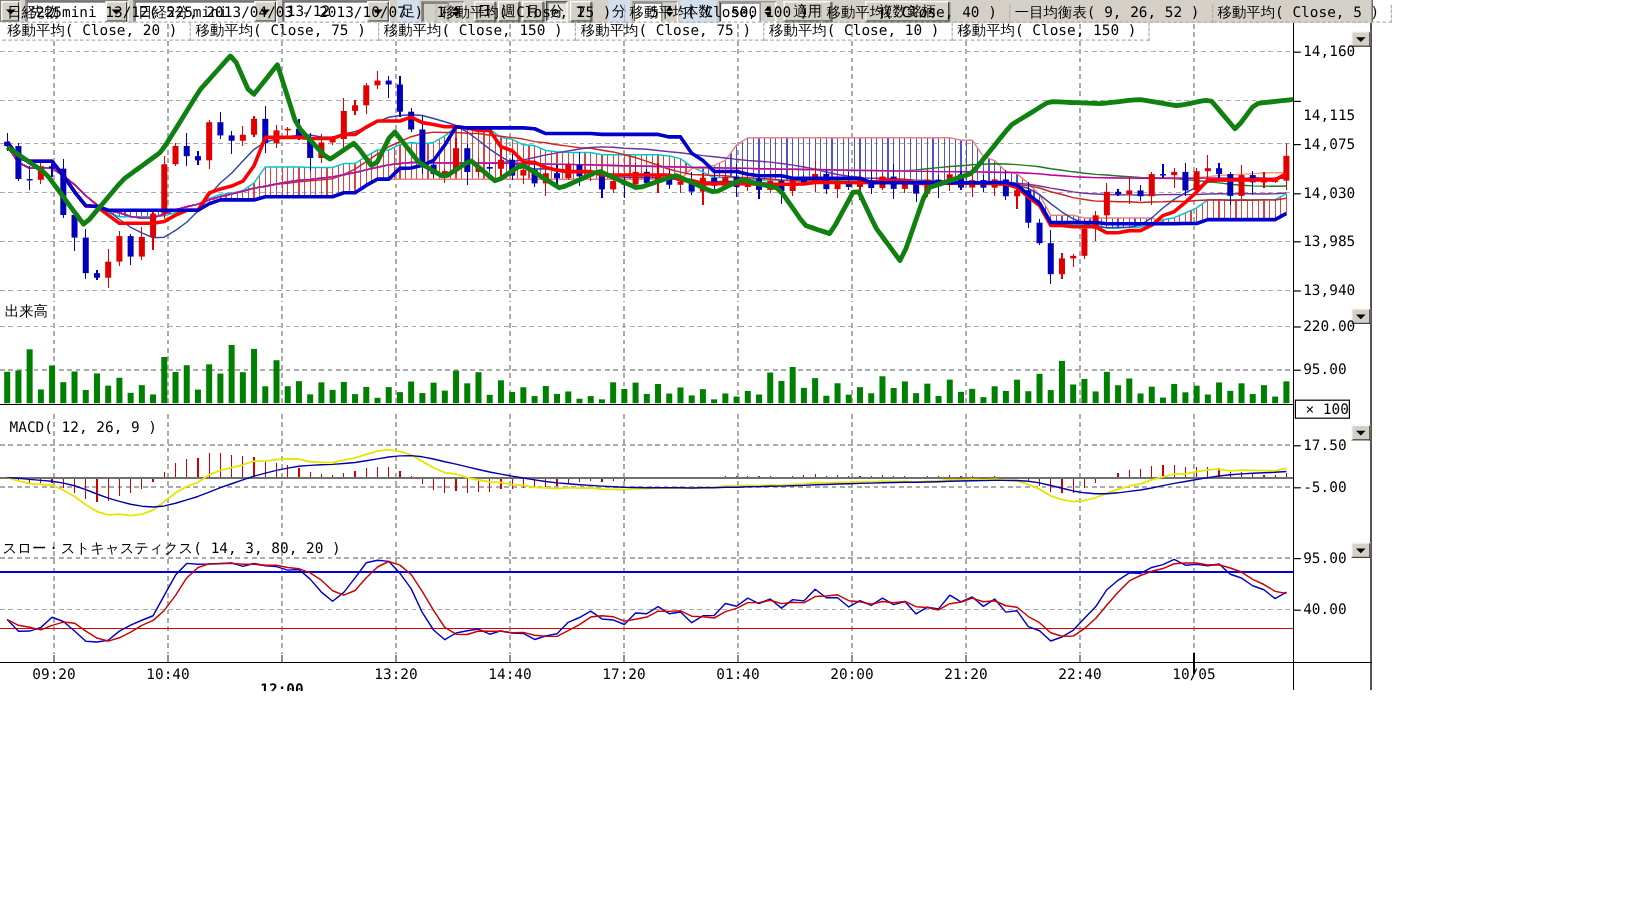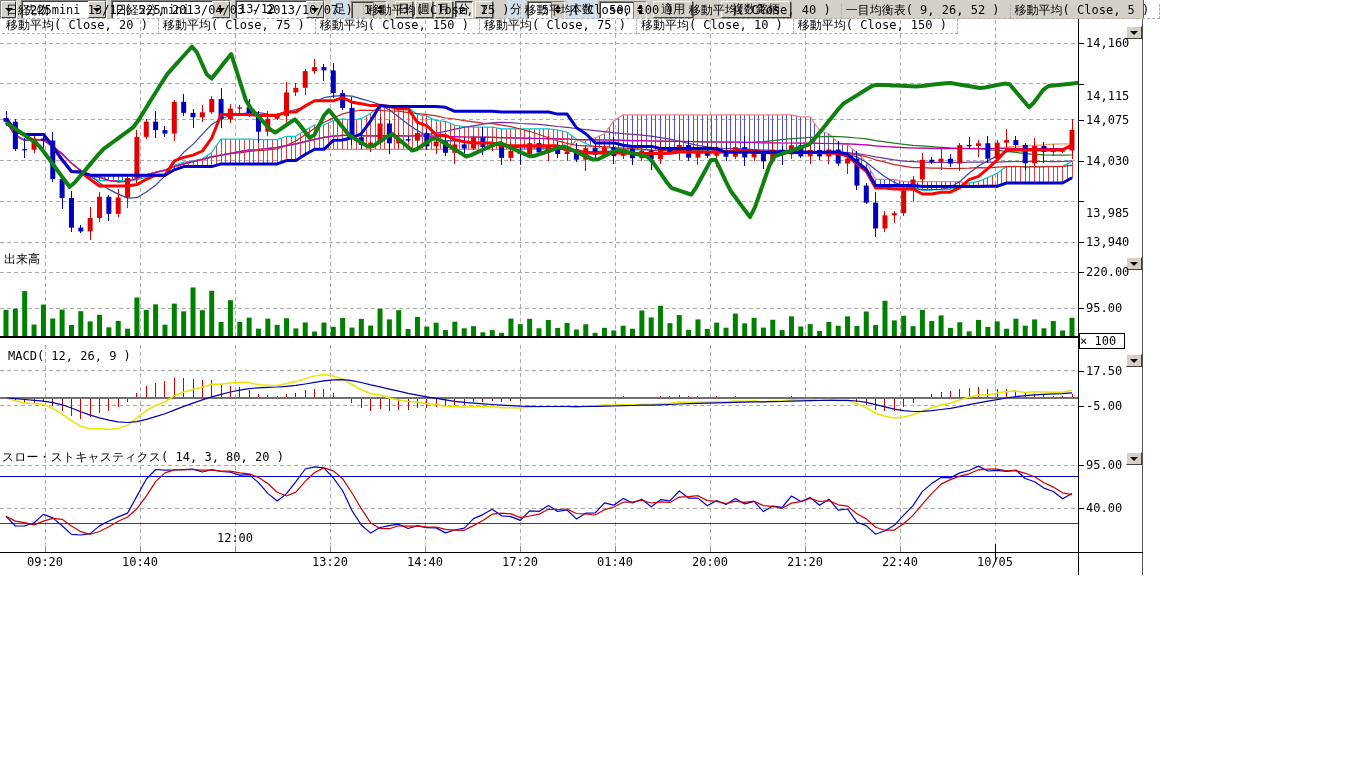--- a/index.html
+++ b/index.html
@@ -34,21 +34,21 @@
   #chart-wrap{position:absolute;left:0;top:19px;width:1144px;height:556px;}
   #chart-svg{position:absolute;left:0;top:0;}
   .overlay-label{position:absolute;white-space:nowrap;line-height:13px;}
   .tickdash{position:absolute;left:1078px;width:6px;height:1px;background:#000;}
   .time-label{position:absolute;transform:translateX(-50%);top:556px;}
   .panel-menu{position:absolute;left:1126px;width:16px;height:13px;background:#d4d0c8;
               border:1px solid;border-color:#fff #404040 #404040 #fff;display:flex;
               align-items:center;justify-content:center;padding:0;}
   .panel-menu .tri-down{border-top-color:#000;}
   #mult-box{position:absolute;left:1079px;top:333px;width:44px;height:14px;border:1px solid #000;
-            background:#fff;text-align:left;line-height:14px;}
+            background:#fff;text-align:right;line-height:14px;}
   #legend{position:absolute;left:2px;top:4px;}
   .legend-row{display:flex;}
   .legend-cell{border-right:1px dashed #b0b0b0;border-bottom:1px dashed #b0b0b0;
                padding:0 10px 1px 4px;white-space:nowrap;height:13px;line-height:13px;}
 </style>
 </head>
 <body>
 <div id="app">
 
 <div id="toolbar">
@@ -908,38 +908,38 @@
 
 <div class="tickdash" style="top: 43px;"></div>
     <div class="overlay-label" style="left: 1086px; top: 37px; text-align: right;">14,160</div>
     <div class="tickdash" style="top: 83.7045px;"></div>
     <div class="overlay-label" style="left: 1086px; top: 90px;">14,115</div>
     <div class="tickdash" style="top: 119.886px;"></div>
     <div class="overlay-label" style="left: 1086px; top: 113.886px;">14,075</div>
     <div class="tickdash" style="top: 160.591px;"></div>
     <div class="overlay-label" style="left: 1086px; top: 154.591px;">14,030</div>
     <div class="tickdash" style="top: 201.295px;"></div>
-    <div class="overlay-label" style="left: 1086px; top: 195.295px; margin-top: 12px;">13,985</div>
+    <div class="overlay-label" style="left: 1086px; top: 195.295px;">13,985</div>
     <div class="tickdash" style="top: 242px;"></div>
     <div class="overlay-label" style="left: 1086px; top: 236px;">13,940</div>
     <div class="tickdash" style="top: 272px;"></div>
     <div class="overlay-label" style="left: 1086px; top: 266px;">220.00</div>
     <div class="tickdash" style="top: 308.364px;"></div>
     <div class="overlay-label" style="left: 1086px; top: 302.364px;">95.00</div>
     <div class="tickdash" style="top: 370.778px;"></div>
     <div class="overlay-label" style="left: 1086px; top: 364.778px;">17.50</div>
     <div class="tickdash" style="top: 405.778px;"></div>
     <div class="overlay-label" style="left: 1086px; top: 399.778px;">-5.00</div>
     <div class="tickdash" style="top: 465px;"></div>
     <div class="overlay-label" style="left: 1086px; top: 459px;">95.00</div>
     <div class="tickdash" style="top: 508px;"></div>
     <div class="overlay-label" style="left: 1086px; top: 502px;">40.00</div>
     <div class="overlay-label time-label" style="left: 45px; top: 556px;">09:20</div>
     <div class="overlay-label time-label" style="left: 140px; top: 556px;">10:40</div>
-    <div class="overlay-label time-label" style="left: 235px; top: 532px;">12:00</div>
+    <div class="overlay-label time-label" style="left: 235px; top: 568px; font-weight: bold;">12:00</div>
     <div class="overlay-label time-label" style="left: 330px; top: 556px;">13:20</div>
     <div class="overlay-label time-label" style="left: 425px; top: 556px;">14:40</div>
     <div class="overlay-label time-label" style="left: 520px; top: 556px;">17:20</div>
     <div class="overlay-label time-label" style="left: 615px; top: 556px;">01:40</div>
     <div class="overlay-label time-label" style="left: 710px; top: 556px;">20:00</div>
     <div class="overlay-label time-label" style="left: 805px; top: 556px;">21:20</div>
     <div class="overlay-label time-label" style="left: 900px; top: 556px;">22:40</div>
     <div class="overlay-label time-label" style="left: 995px; top: 556px;">10/05</div>
 
 </div>

